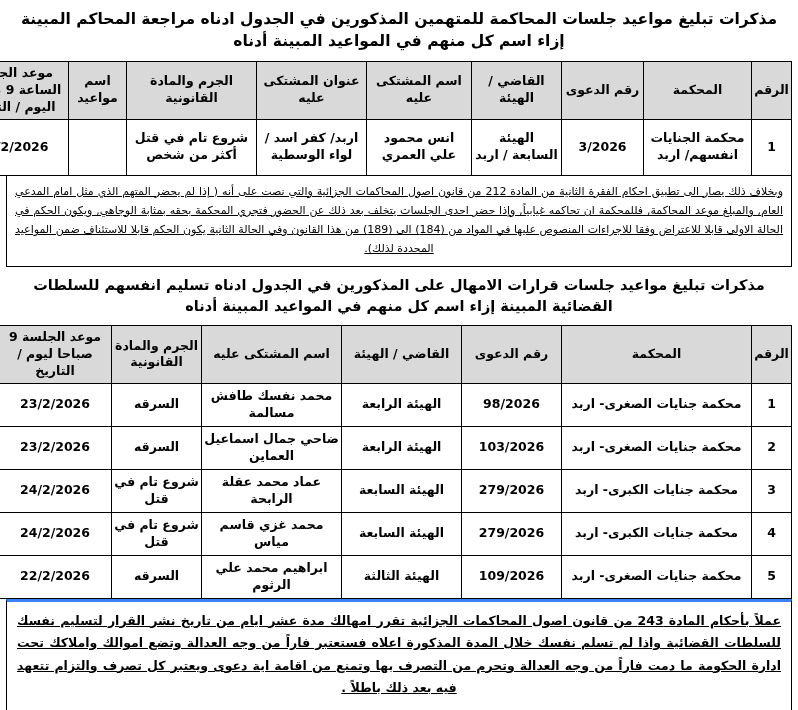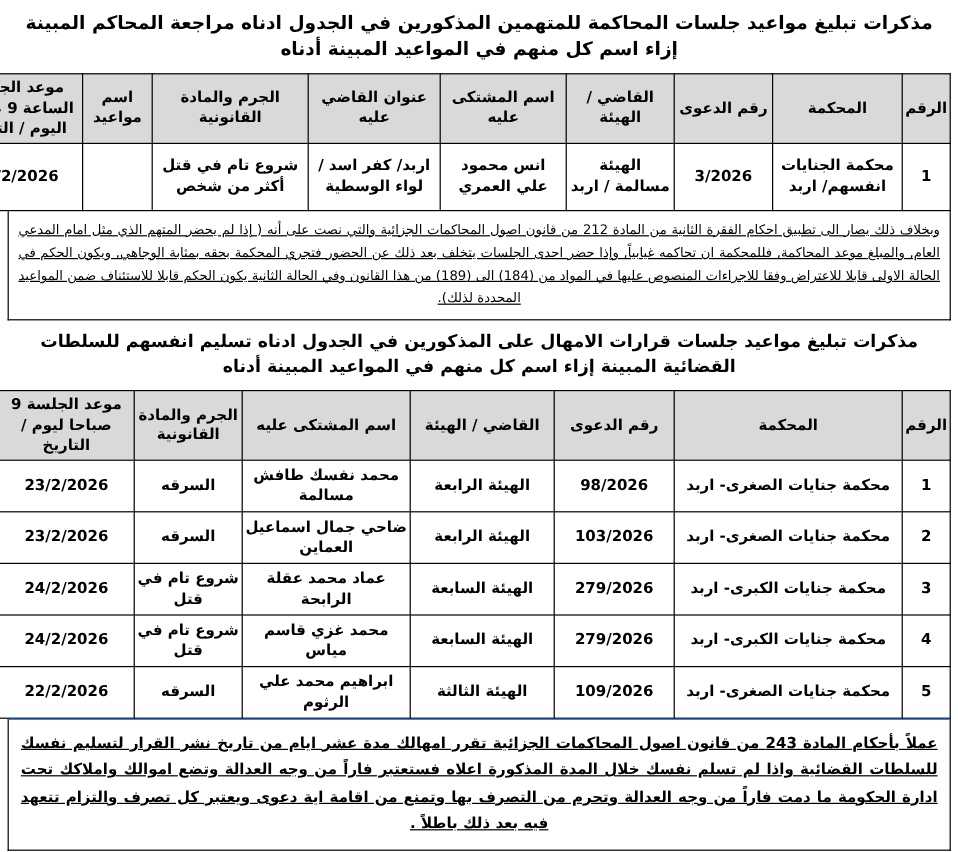--- a/index.html
+++ b/index.html
@@ -64,21 +64,21 @@
     text-align: justify;
     text-align-last: center;
     direction: rtl;
     text-decoration: underline;
   }
   .note.bold {
     font-size: 12.5px;
     font-weight: bold;
     line-height: 1.8;
     padding: 8px 10px 10px 10px;
-    border-top: 1px solid #3b82f6;
+    border-top: 3px solid #3b82f6;
   }
   .t2 td { height: 43px; font-weight: bold; font-size: 12.5px; }
   .t2 thead th { height: 44px; }
 </style>
 </head>
 <body>
 
 <div class="page">
 
   <div class="doc-heading">مذكرات تبليغ مواعيد جلسات المحاكمة للمتهمين المذكورين في الجدول ادناه مراجعة المحاكم المبينة إزاء اسم كل منهم في المواعيد المبينة أدناه</div>
@@ -95,32 +95,32 @@
       <col style="width:58px">
       <col style="width:110px">
     </colgroup>
     <thead>
       <tr>
         <th>الرقم</th>
         <th>المحكمة</th>
         <th>رقم الدعوى</th>
         <th>القاضي / الهيئة</th>
         <th>اسم المشتكى عليه</th>
-        <th>عنوان القاضي عليه</th>
+        <th>عنوان المشتكى عليه</th>
         <th>الجرم والمادة القانونية</th>
         <th>اسم مواعيد</th>
         <th>موعد الجلسة الساعة 9 صباحا اليوم / التاريخ</th>
       </tr>
     </thead>
     <tbody>
       <tr>
         <td>1</td>
         <td>محكمة الجنايات انفسهم/ اربد</td>
         <td>3/2026</td>
-        <td>الهيئة مسالمة / اربد</td>
+        <td>الهيئة السابعة / اربد</td>
         <td>انس محمود علي العمري</td>
         <td>اربد/ كفر اسد / لواء الوسطية</td>
         <td>شروع تام في قتل أكثر من شخص</td>
         <td></td>
         <td>24/2/2026</td>
       </tr>
     </tbody>
   </table>
 
   <div class="note">وبخلاف ذلك يصار الى تطبيق احكام الفقرة الثانية من المادة 212 من قانون اصول المحاكمات الجزائية  والتي نصت على أنه ( إذا لم يحضر المتهم الذي مثل امام المدعي العام, والمبلغ موعد المحاكمة, فللمحكمة ان تحاكمه غيابياً, وإذا حضر احدى الجلسات يتخلف بعد ذلك عن الحضور فتجري المحكمة بحقه بمثابة الوجاهي, ويكون الحكم في الحالة الاولى قابلا للاعتراض وفقا للاجراءات المنصوص عليها في المواد من (184) الى (189) من هذا القانون وفي الحالة الثانية يكون الحكم قابلا للاستئناف ضمن المواعيد المحددة لذلك).</div>

